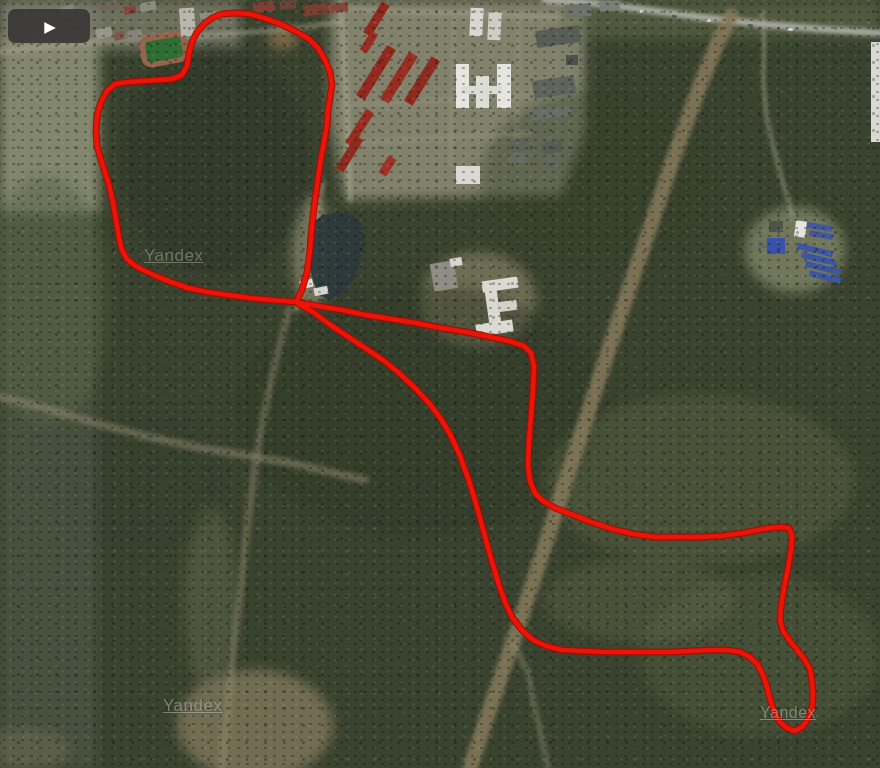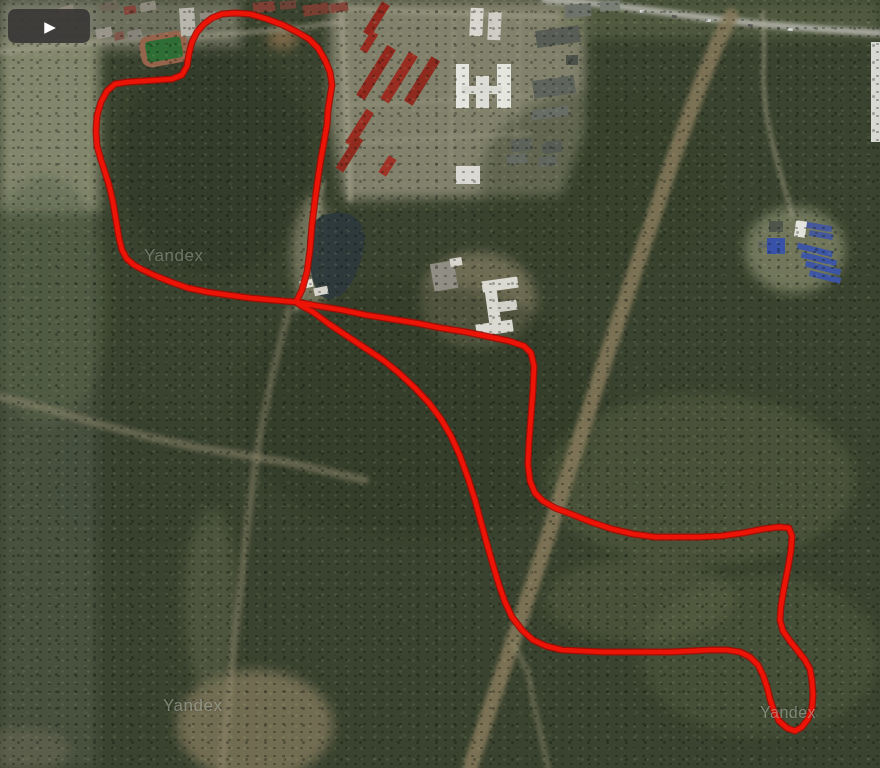--- a/index.html
+++ b/index.html
@@ -8,21 +8,21 @@
   #stage svg{position:absolute;left:0;top:0;}
   #speckle{position:absolute;inset:0;pointer-events:none;opacity:.75;
     background-image:
       radial-gradient(rgba(8,14,6,.45) 1px, transparent 1.6px),
       radial-gradient(rgba(190,205,150,.18) 1px, transparent 1.8px),
       radial-gradient(rgba(5,10,4,.38) 1.2px, transparent 2px),
       radial-gradient(rgba(160,175,130,.12) 1.5px, transparent 2.6px);
     background-size:9px 8px,13px 11px,19px 17px,29px 23px;
     background-position:0 0,4px 6px,9px 3px,13px 11px;}
   .watermark{position:absolute;color:rgba(215,225,210,.45);
-    text-shadow:0 0 2px rgba(0,0,0,.35);letter-spacing:.5px;pointer-events:none;}
+    text-shadow:0 0 2px rgba(0,0,0,.35);letter-spacing:.5px;pointer-events:none;text-decoration:underline;}
   #playbtn{position:absolute;left:8px;top:9px;width:82px;height:34px;
     background:rgba(58,56,55,.93);border-radius:7px;display:flex;
     align-items:center;justify-content:center;cursor:pointer;z-index:10;}
   #playbtn span{color:#fff;font-size:15px;line-height:1;transform:translateX(1px);}
 </style>
 </head>
 <body>
 
 <div id="stage">
   <svg id="terrain" width="880" height="768" viewBox="0 0 880 768">

